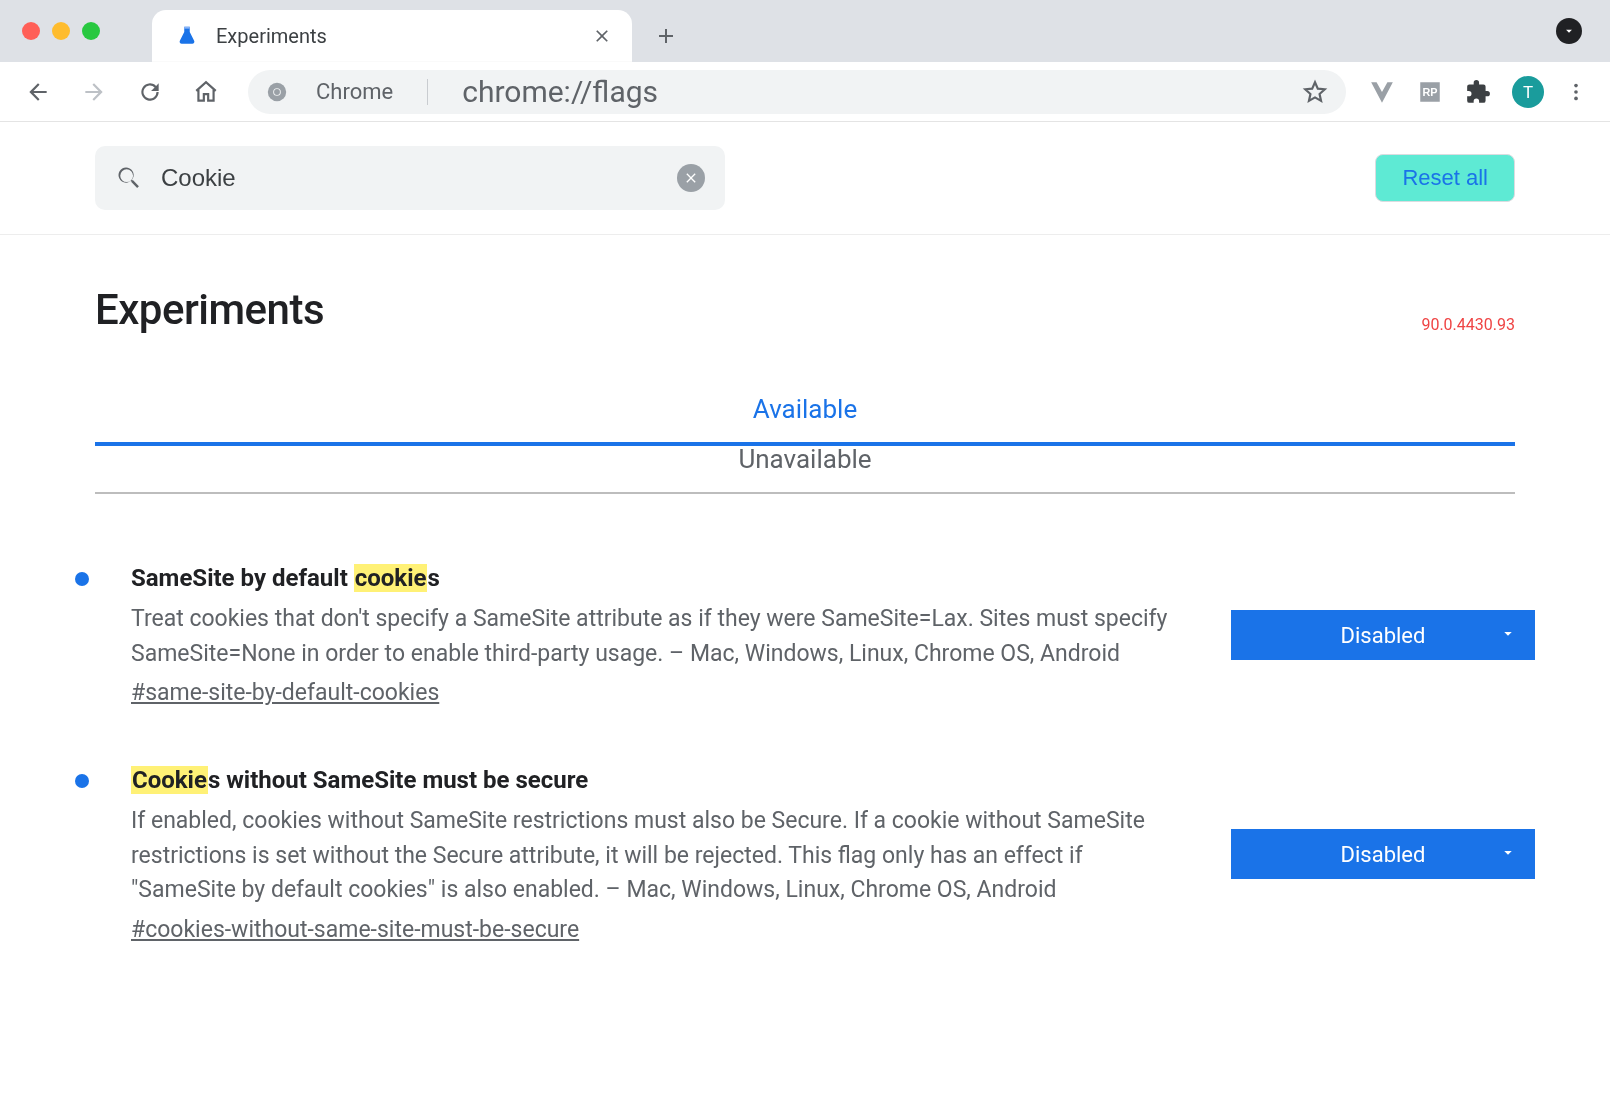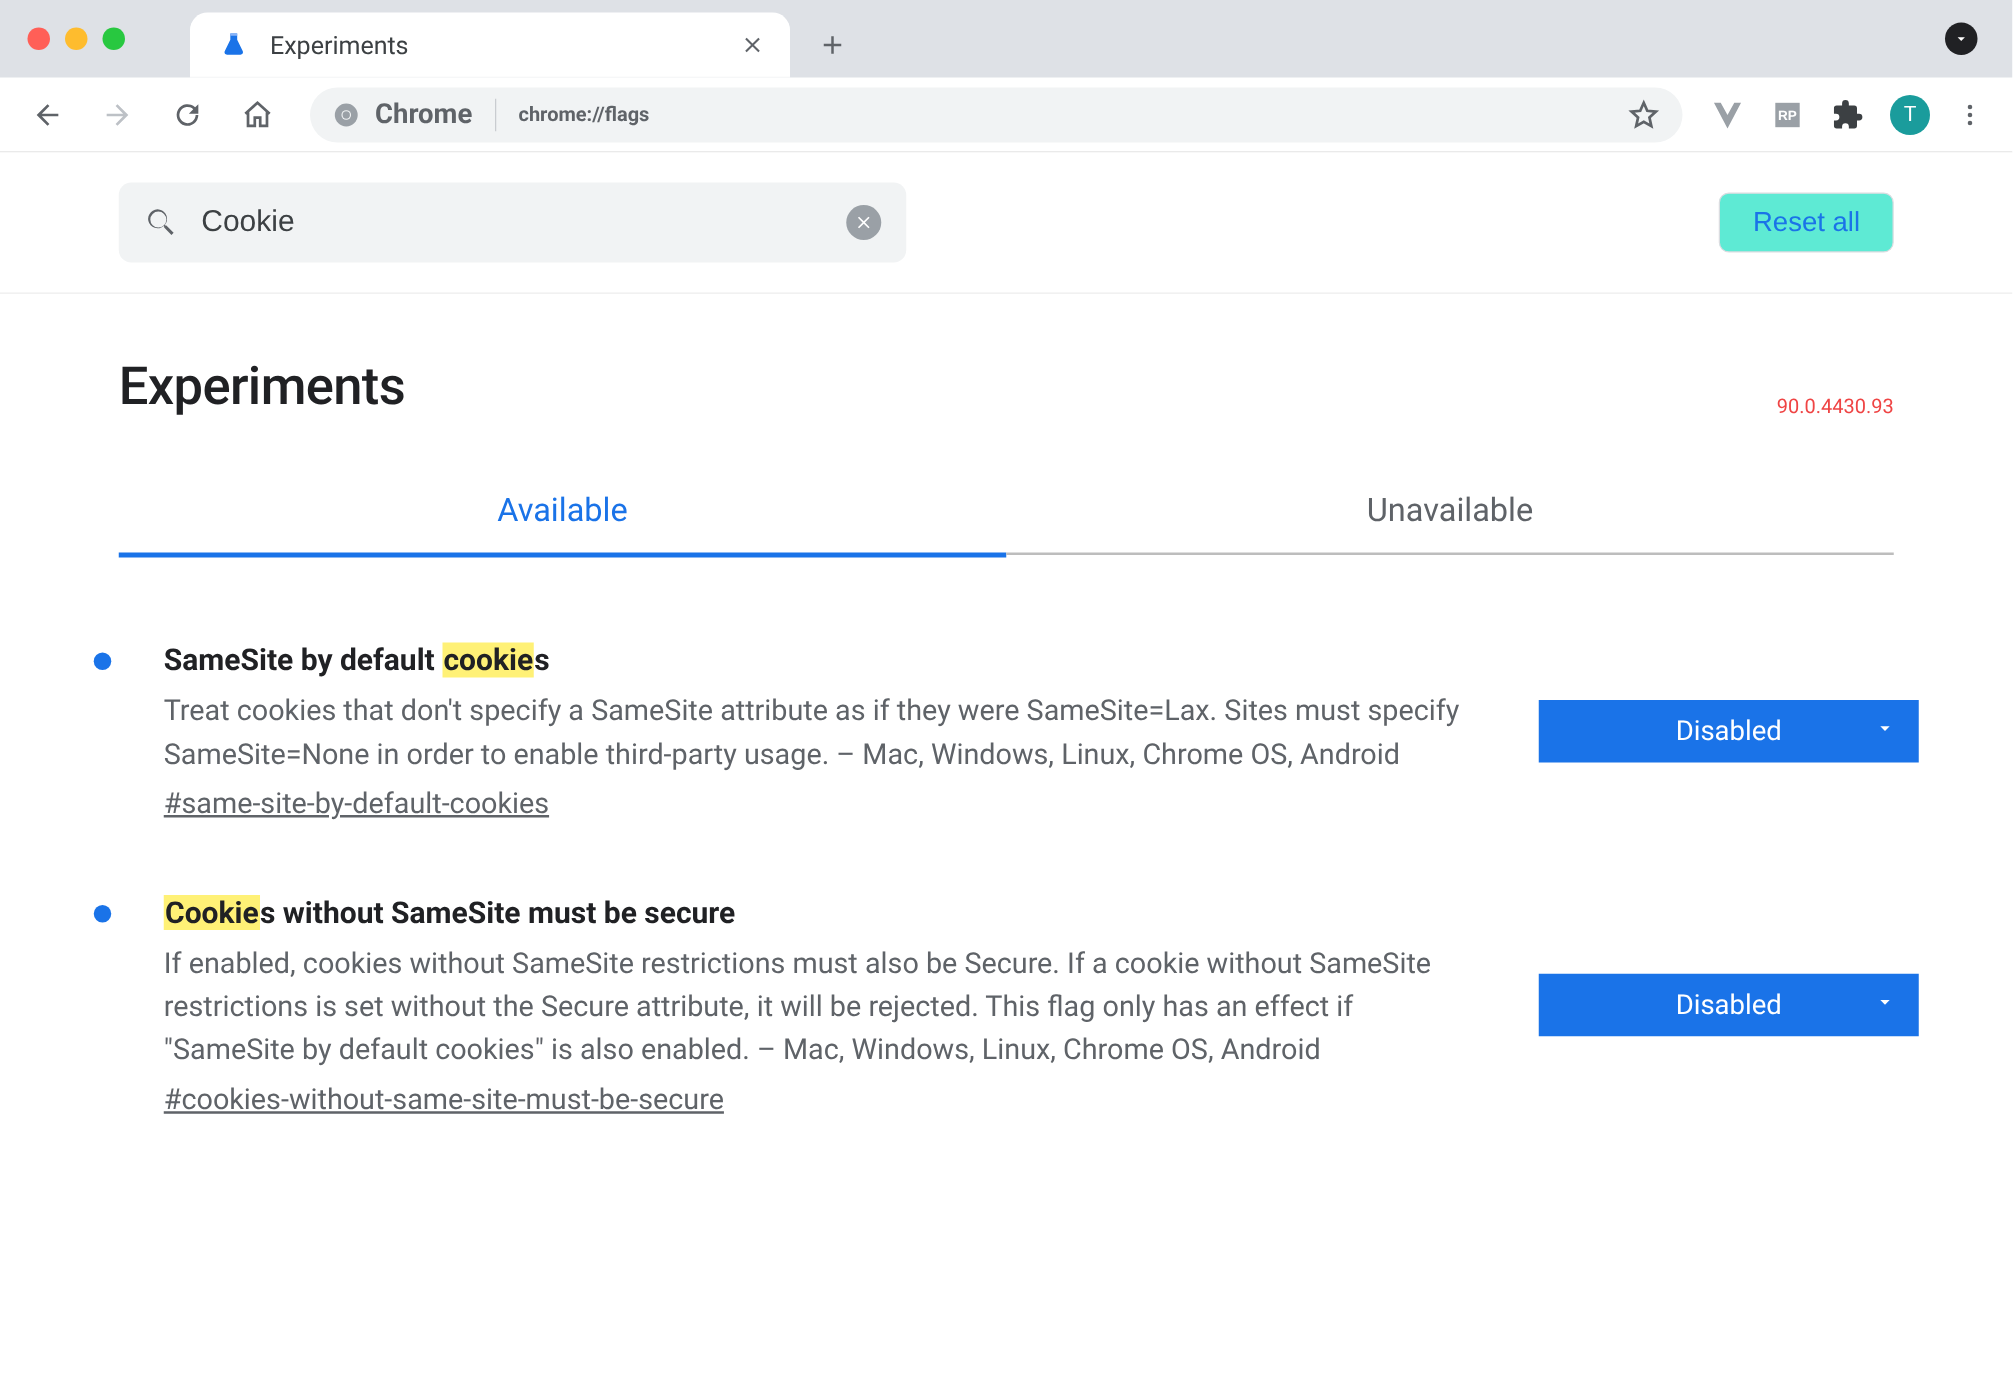--- a/index.html
+++ b/index.html
@@ -104,30 +104,29 @@
     .nav-btn svg{width:26px;height:26px;}
 
     .omnibox {
       flex: 1;
       height: 44px;
       background: #f1f3f4;
       border-radius: 22px;
       display:flex;
       align-items:center;
       padding: 0 18px;
-      gap: 12px;
+      gap: 28px;
       margin-left: 10px;
       margin-right: 8px;
-      font-weight: bold;
     }
     .omni-icon { width:22px; height:22px; color:#5f6368; }
     .omni-icon svg{width:100%;height:100%;}
     .omni-label { font-size:22px; color:#5f6368; }
     .omni-divider { width:1px; height:26px; background:#c9ccd0; margin:0 6px;}
-    .omni-url { font-size:16px; color:#5f6368; }
+    .omni-url { font-size:30px; color:#5f6368; }
     .omni-spacer{flex:1;}
     .omni-star{width:26px;height:26px;color:#5f6368;cursor:pointer;}
     .omni-star svg{width:100%;height:100%;}
 
     .ext-icon{
       width:40px;height:40px;display:flex;align-items:center;justify-content:center;
       color:#5f6368;cursor:pointer;
     }
     .ext-icon svg{width:26px;height:26px;}
     .profile-avatar{
@@ -208,20 +207,21 @@
     }
     .version{
       font-size:16px;
       color:#ef4444;
     }
 
     
     .tab-row{
       display:flex;
       margin: 50px 95px 0 95px;
+      flex-direction: column;
     }
     .page-tab{
       flex:1;
       text-align:center;
       font-size:26px;
       padding-bottom:18px;
       cursor:pointer;
       border-bottom:2px solid #bdbdbd;
       color:#5f6368;
     }

